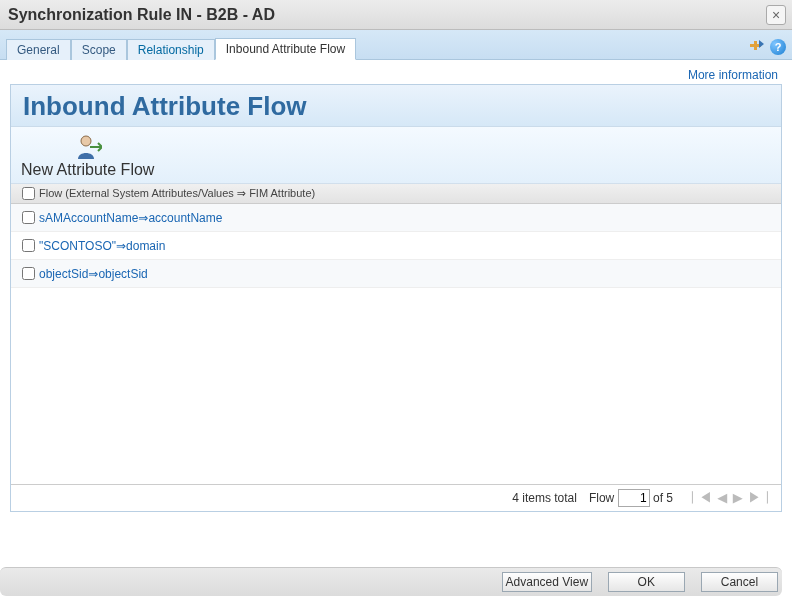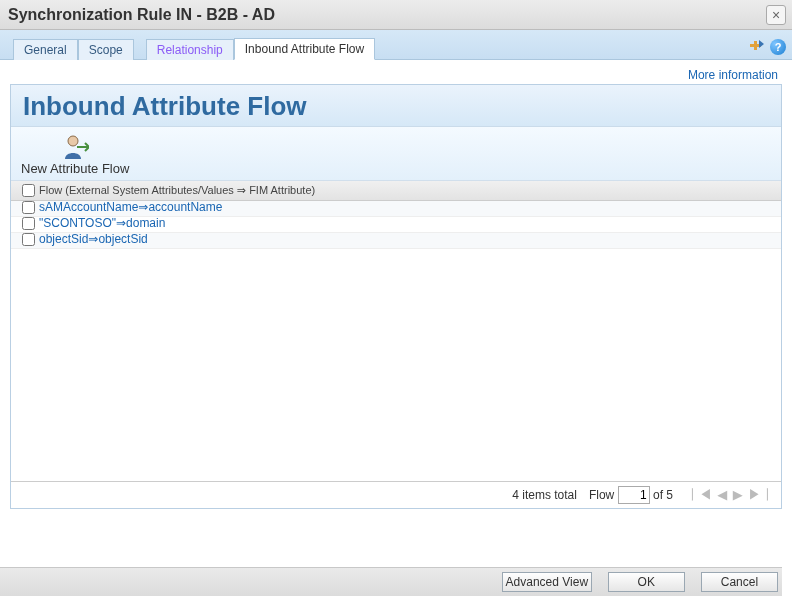--- a/index.html
+++ b/index.html
@@ -40,37 +40,37 @@
     display: flex;
     align-items: center;
     justify-content: center;
     cursor: pointer;
   }
   .tabsrow {
     background: linear-gradient(#d6e8f7, #c7def2);
     border-bottom: 1px solid #aac6dd;
     display: flex;
     align-items: flex-end;
-    padding: 4px 6px 0 13px;
+    padding: 4px 6px 0 6px;
     height: 30px;
     position: relative;
   }
   .tab {
     border: 1px solid #aac6dd;
     border-bottom: none;
     padding: 3px 10px;
     font-size: 12px;
     background: #e6f0fa;
     margin-right: 0px;
     cursor: pointer;
     color: #355a80;
     position: relative;
     top: 1px;
   }
-  .tab.link { color: #8b5cf6; margin-left: 12px; }
+  .tab.link { color: #0369a1; }
   .tab.active {
     background: #ffffff;
     border-bottom: 1px solid #fff;
     color: #333;
   }
   .tabsrow .righticons {
     margin-left: auto;
     display: flex;
     align-items: center;
     gap: 6px;
@@ -104,37 +104,37 @@
     margin:0; font-size: 26px; font-weight: 600; color:#2f6aa0;
   }
   .actionbar {
     background: linear-gradient(#f4faff, #e3f0fb);
     padding: 6px 10px 4px;
     border-bottom: 1px solid #d1dfec;
     display:flex;
     gap: 28px;
     align-items:flex-end;
   }
-  .actionitem { text-align:right; font-size:13px; cursor:pointer; }
+  .actionitem { text-align:right; font-size:16px; cursor:pointer; }
   .actionitem.disabled { color:#9aa7b2; cursor:default; }
   .actionitem .ic { height:28px; display:flex; align-items:center; justify-content:center; }
   .tablewrap { }
   .thead {
     background: linear-gradient(#f0f0f0, #e3e3e3);
     border-bottom: 1px solid #ccc;
     display:flex; align-items:center;
     font-size:11px; color:#444;
     padding: 3px 6px;
   }
   .trow {
-    display:flex; align-items:flex-end;
+    display:flex; align-items:center;
     border-bottom: 1px solid #eee;
     font-size:12px;
     padding: 2px 6px;
-    height: 16px;
+    height: 28px;
   }
   .trow:nth-child(odd) { background:#f7f9fb; }
   .cbcell { width:22px; display:flex; align-items:center; justify-content:center; }
   .cbcell input { margin:0; }
   .linkcell { color:#1a66b3; cursor:pointer; }
   .tablebody { min-height: 280px; }
   .pager {
     border-top: 1px solid #ccc;
     background: #fff;
     display:flex; justify-content:flex-end; align-items:center;
@@ -149,20 +149,21 @@
   .footerbtns {
     position: absolute;
     right: 10px;
     bottom: 10px;
     display:flex; gap:16px;
     background: linear-gradient(#eaeaea, #dcdcdc);
     padding:4px;
     left:0;
     padding-left: calc(100% - 290px);
     border-top: 1px solid #c8c8c8;
+    border-radius: 6px;
   }
   .btn {
     border: 1px solid #9aa7b2;
     background: linear-gradient(#fefefe, #e6e6e6);
     padding: 2px 0;
     width: 86px;
     text-align:center;
     font-size:12px;
     cursor:pointer;
   }

